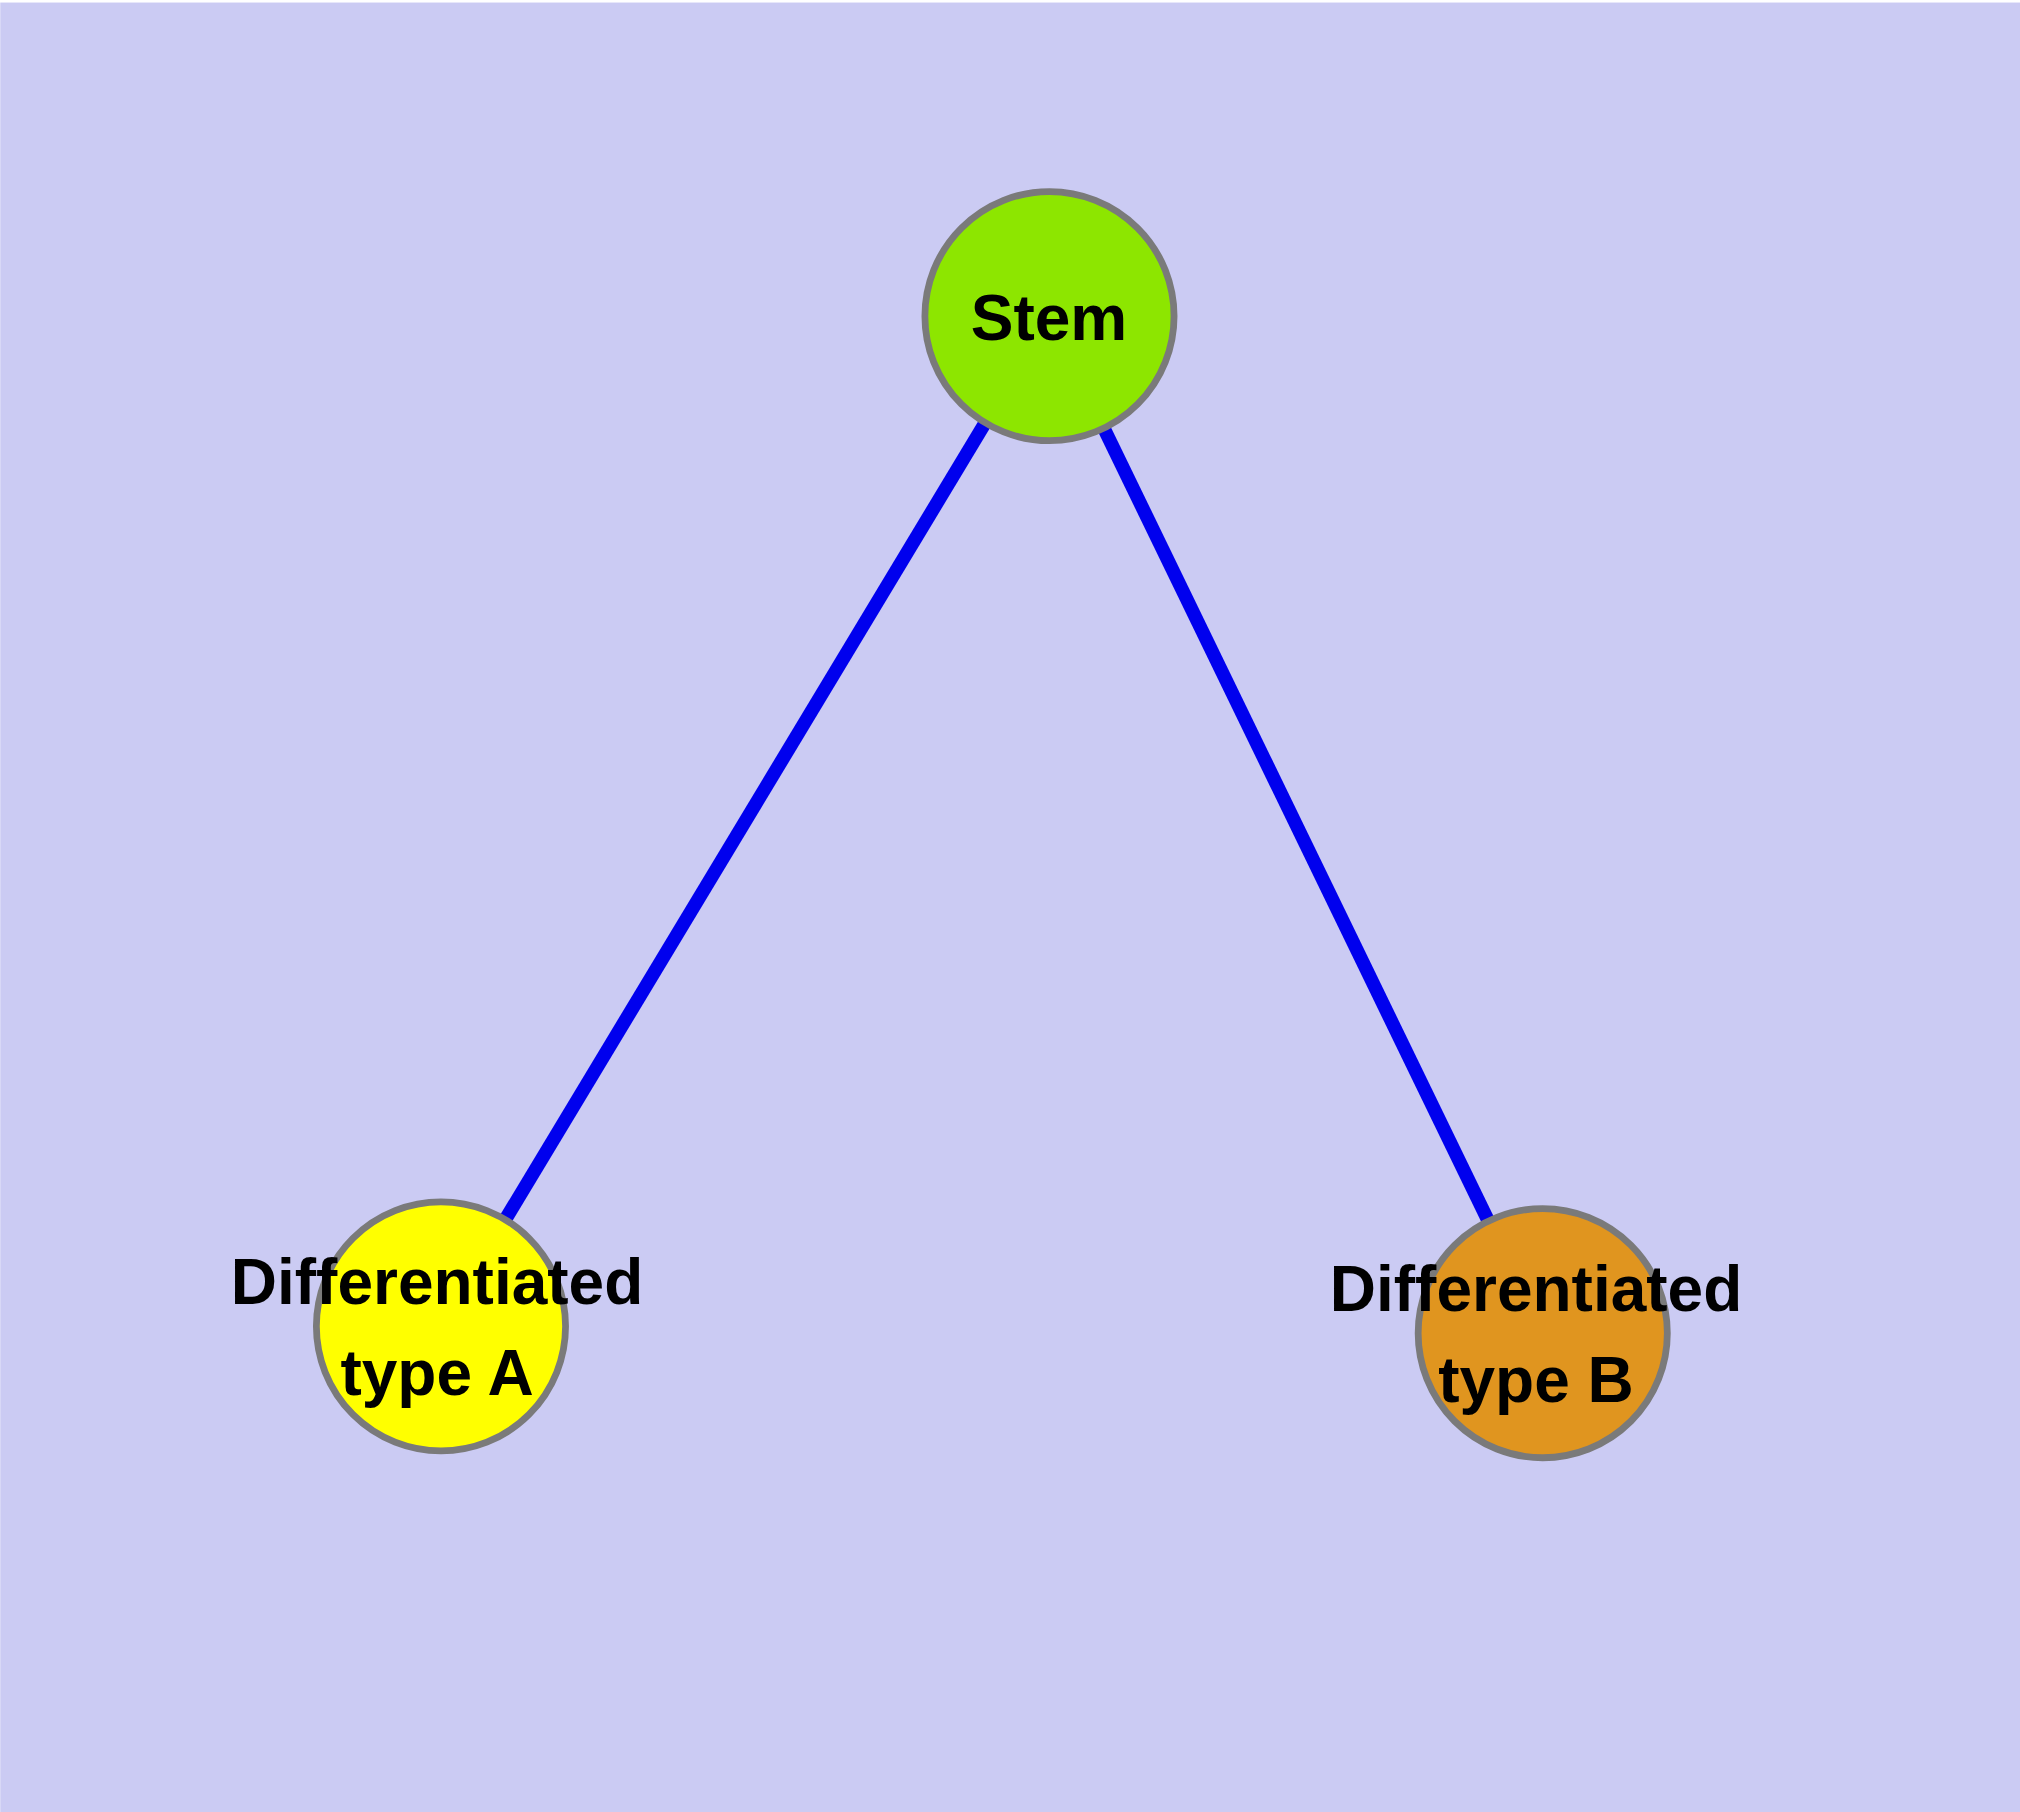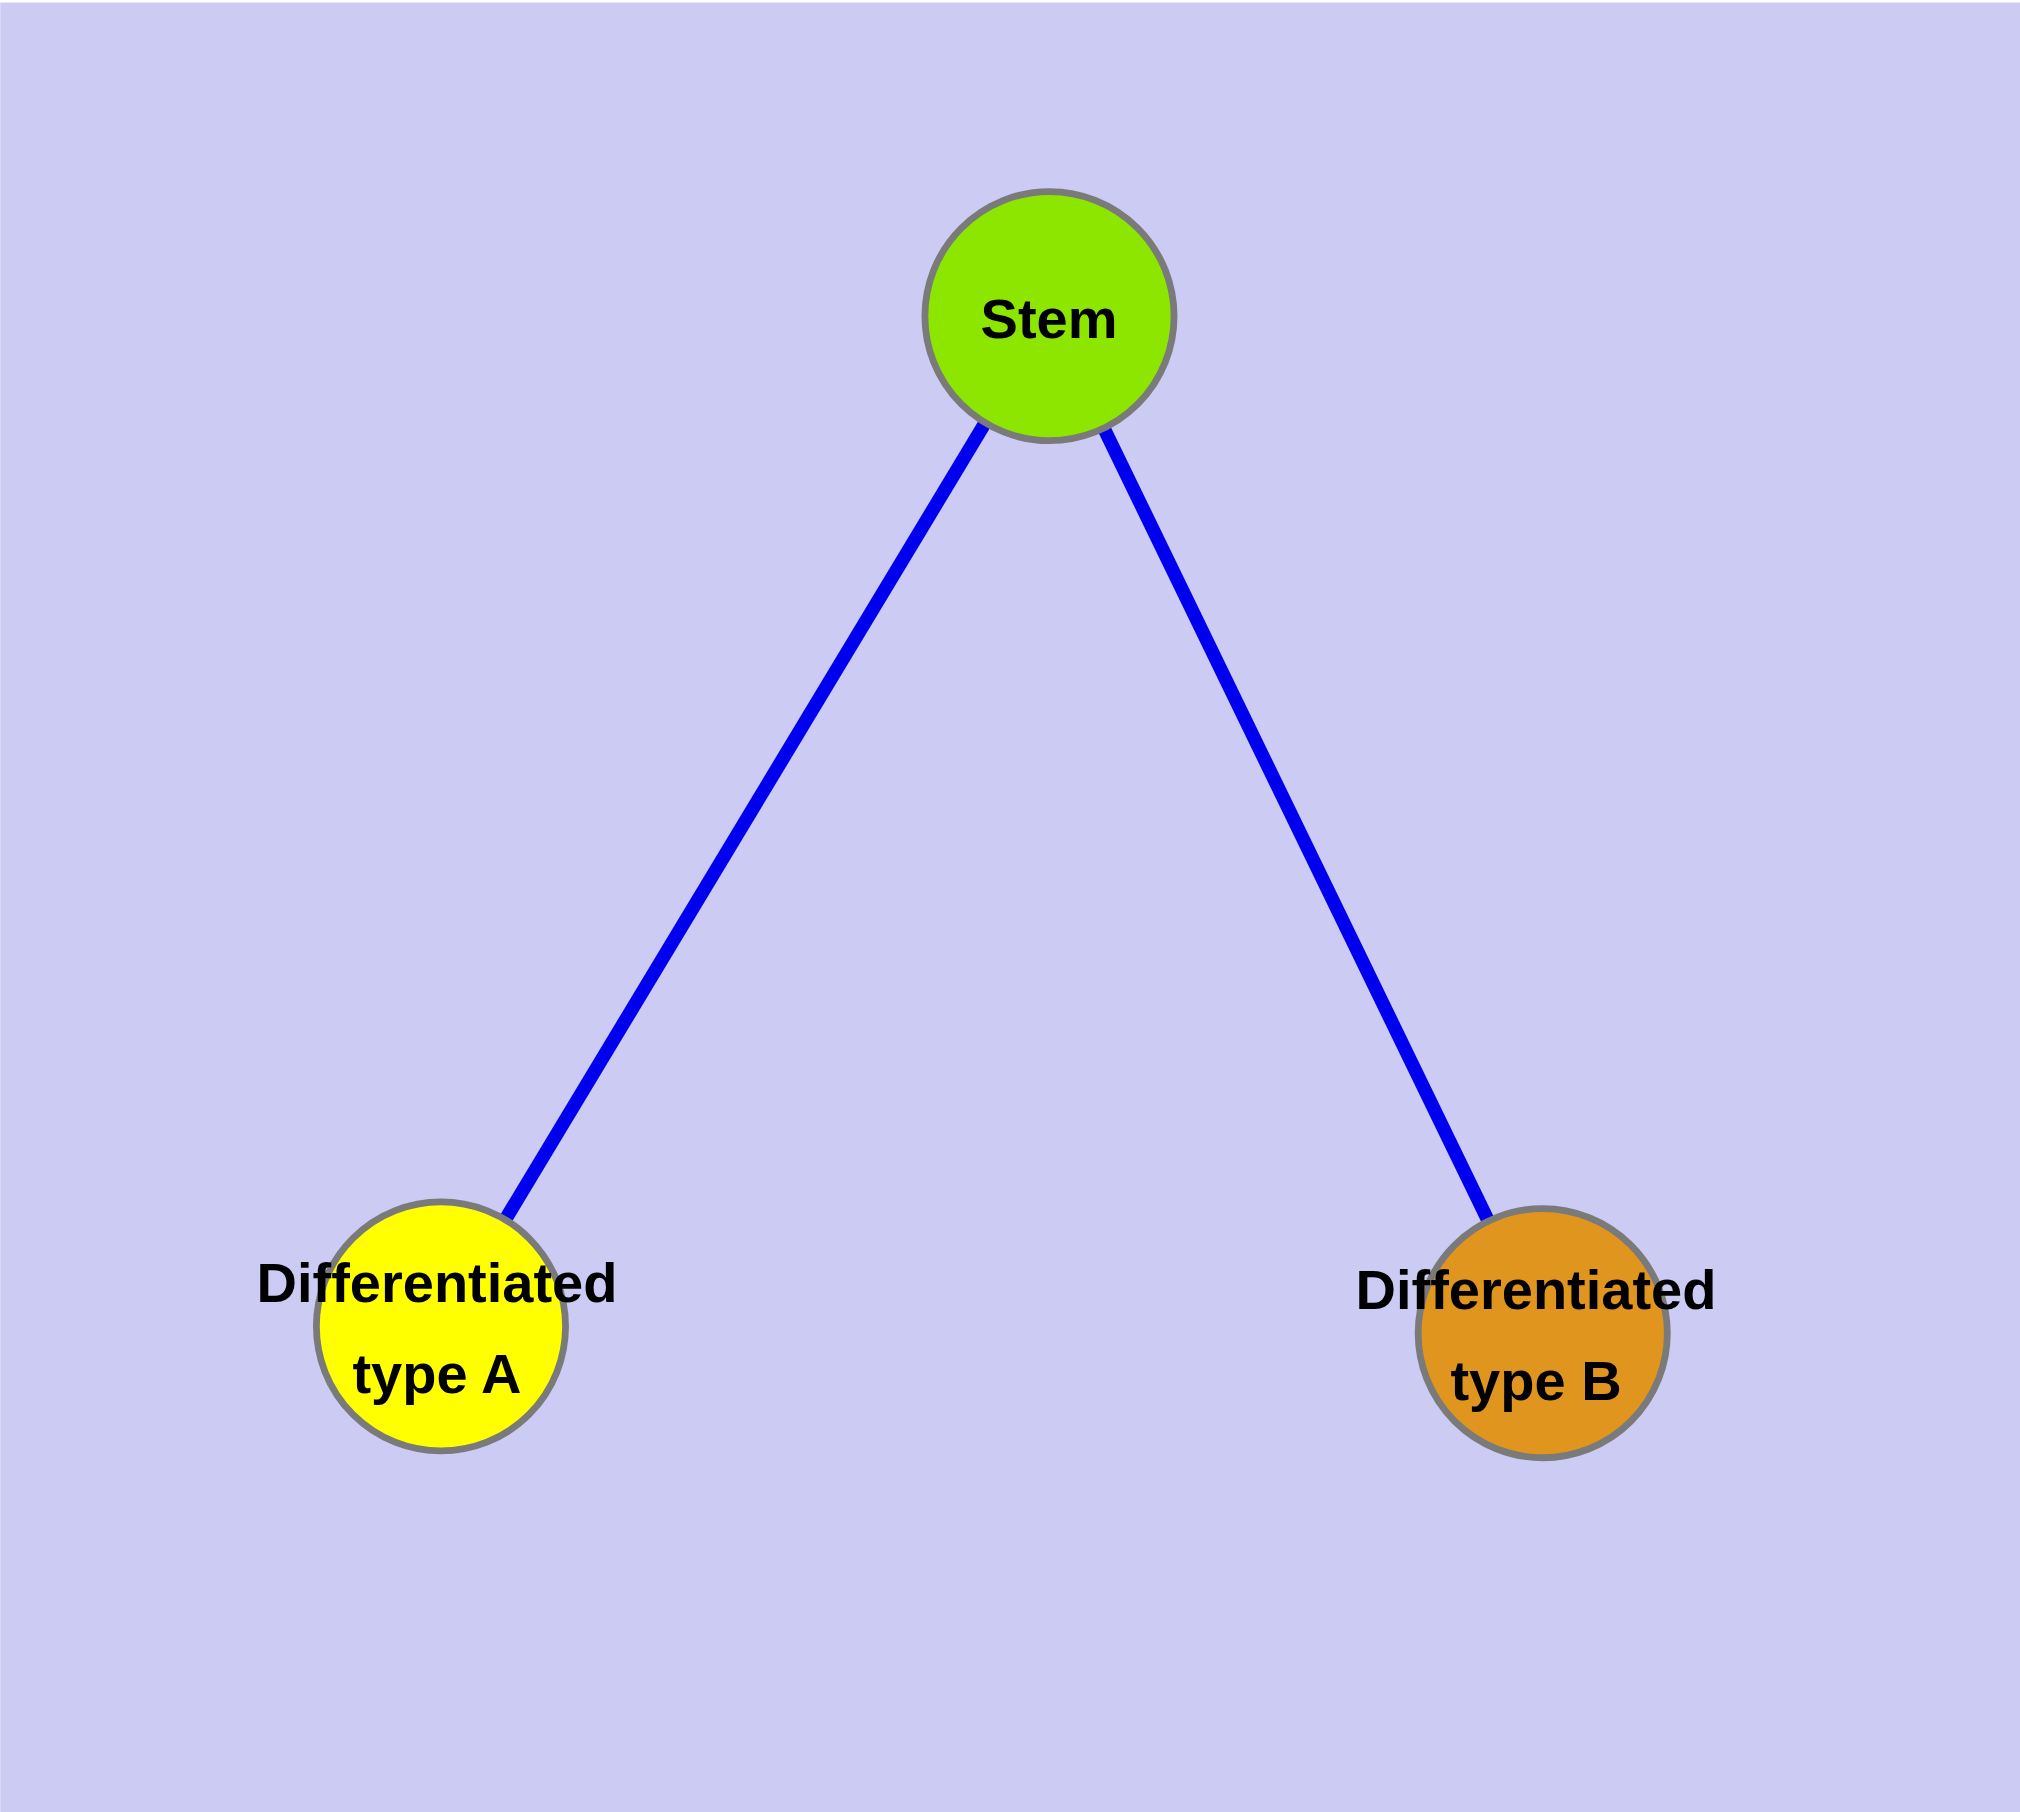--- a/index.html
+++ b/index.html
@@ -24,21 +24,21 @@
   .diagram svg {
     position: absolute;
     left: 0;
     top: 0;
     display: block;
   }
   .node-label {
     position: absolute;
     transform: translate(-50%, -50%);
     font-weight: bold;
-    font-size: 56px;
+    font-size: 64px;
     line-height: 91px;
     color: #000000;
     text-align: center;
     white-space: pre;
     letter-spacing: 0;
   }
   .label-stem { left: 1049px; top: 318px; }
   .label-a    { left: 437px;  top: 1328px; }
   .label-b    { left: 1536px; top: 1335px; }
 </style>

